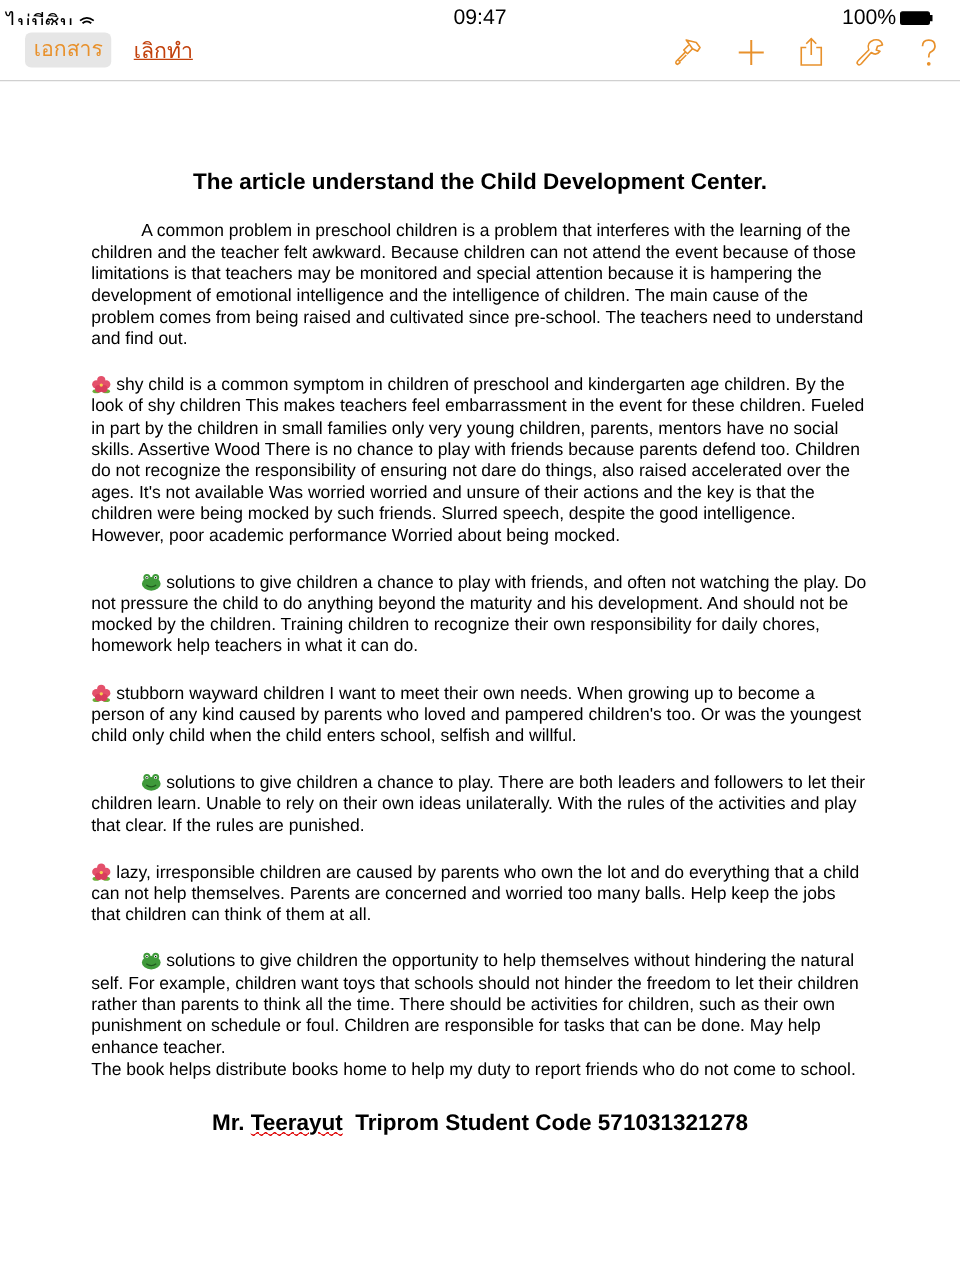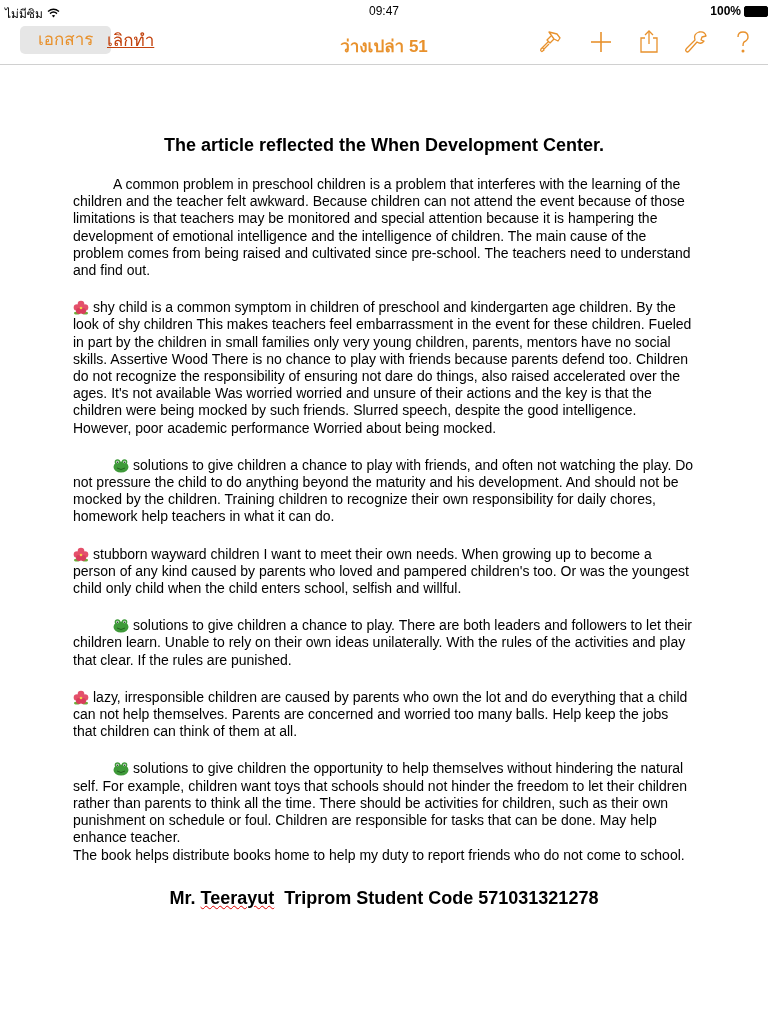--- a/index.html
+++ b/index.html
@@ -3,34 +3,34 @@
 <meta charset="utf-8">
 <style>
   html, body { margin: 0; padding: 0; }
   body {
     width: 768px; height: 1024px; background: #ffffff; overflow: hidden;
     font-family: "Liberation Sans", sans-serif; color: #000;
     position: relative;
   }
   .statusbar {
     position: absolute; left: 0; top: 0; width: 768px; height: 20px;
-    font-size: 12px; color: #000;
+    font-size: 17px; color: #000;
   }
   .statusbar .carrier { position: absolute; left: 5px; top: 4px; display: flex; align-items: center; gap: 4px; }
   .statusbar .time { position: absolute; left: 0; right: 0; top: 4px; text-align: center; font-weight: normal; }
-  .statusbar .battery { position: absolute; right: 0; top: 4px; display: flex; align-items: center; gap: 3px; font-weight: bold; }
+  .statusbar .battery { position: absolute; right: 24px; top: 4px; display: flex; align-items: center; gap: 3px; }
   .batt-shape { width: 22px; height: 9px; border: 1px solid #000; border-radius: 2px; background: #000; position: relative; }
   .batt-shape::after { content: ""; position: absolute; right: -3px; top: 2px; width: 2px; height: 5px; background: #000; }
 
   .toolbar {
     position: absolute; left: 0; top: 20px; width: 768px; height: 44px;
     border-bottom: 1px solid #d0d0d0; background: #fff;
   }
   .btn-docs {
-    position: absolute; left: 20px; top: 6px; height: 28px; padding: 0 18px;
+    position: absolute; left: 20px; top: 6px; height: 28px; padding: 0 7px;
     background: #e6e6e6; border-radius: 5px; color: #e8912c;
     font-size: 17px; line-height: 28px;
   }
   .btn-undo {
     position: absolute; left: 107px; top: 6px; height: 28px; line-height: 30px;
     color: #c2410c; font-size: 17px; text-decoration: underline;
   }
   .doc-title {
     position: absolute; left: 0; right: 0; top: 12px; text-align: center;
     color: #e8912c; font-size: 17px; font-weight: bold;
@@ -69,21 +69,20 @@
   <div class="time">09:47</div>
   <div class="battery">
     <span>100%</span>
     <span class="batt-shape"></span>
   </div>
 </div>
 
 <div class="toolbar">
   <div class="btn-docs">เอกสาร</div>
   <div class="btn-undo">เลิกทำ</div>
-  <div class="doc-title">ว่างเปล่า 51</div>
 
   <div class="tb-icon" style="left:537px;">
     <svg viewBox="0 0 26 26" fill="none" stroke="#e8912c" stroke-width="1.3" stroke-linejoin="round">
       <path d="M12 3 L20 5 L23 9 L21 12 L17 10 Z"></path>
       <path d="M17 10 L13 14 L10 11 L14 7"></path>
       <path d="M11.5 12.5 L4 20 Q3 22 5 22.5 L7 21 L6 19"></path>
       <path d="M12 15 L7 20"></path>
     </svg>
   </div>
   <div class="tb-icon" style="left:588px;">
@@ -106,21 +105,21 @@
   </div>
   <div class="tb-icon" style="left:730px;">
     <svg viewBox="0 0 26 26" fill="none" stroke="#e8912c" stroke-width="1.4">
       <path d="M8 8 Q8 3 13 3 Q18 3 18 8 Q18 11 14 13 Q13 14 13 17"></path>
       <circle cx="13" cy="22" r="0.8" fill="#e8912c"></circle>
     </svg>
   </div>
 </div>
 
 <div class="page">
-  <div class="heading">The article reflected the When Development Center.</div>
+  <div class="heading">The article understand the Child Development Center.</div>
   <div class="body-text" id="body">
       <p class="para indent"><span>A common problem in preschool children is a problem that interferes with the learning of the children and the teacher felt awkward. Because children can not attend the event because of those limitations is that teachers may be monitored and special attention because it is hampering the development of emotional intelligence and the intelligence of children. The main cause of the problem comes from being raised and cultivated since pre-school. The teachers need to understand and find out.</span></p>
       <p class="para gap"><span><svg class="emoji" viewBox="0 0 16 15">
             <ellipse cx="4" cy="13" rx="3" ry="1.6" fill="#6cae3a"></ellipse>
             <ellipse cx="12" cy="13" rx="3" ry="1.6" fill="#6cae3a"></ellipse>
             <circle cx="8" cy="4" r="3.3" fill="#e4506b"></circle>
             <circle cx="4" cy="7.5" r="3.3" fill="#e4506b"></circle>
             <circle cx="12" cy="7.5" r="3.3" fill="#e4506b"></circle>
             <circle cx="6" cy="11" r="3" fill="#d93d5c"></circle>
             <circle cx="10" cy="11" r="3" fill="#d93d5c"></circle>

